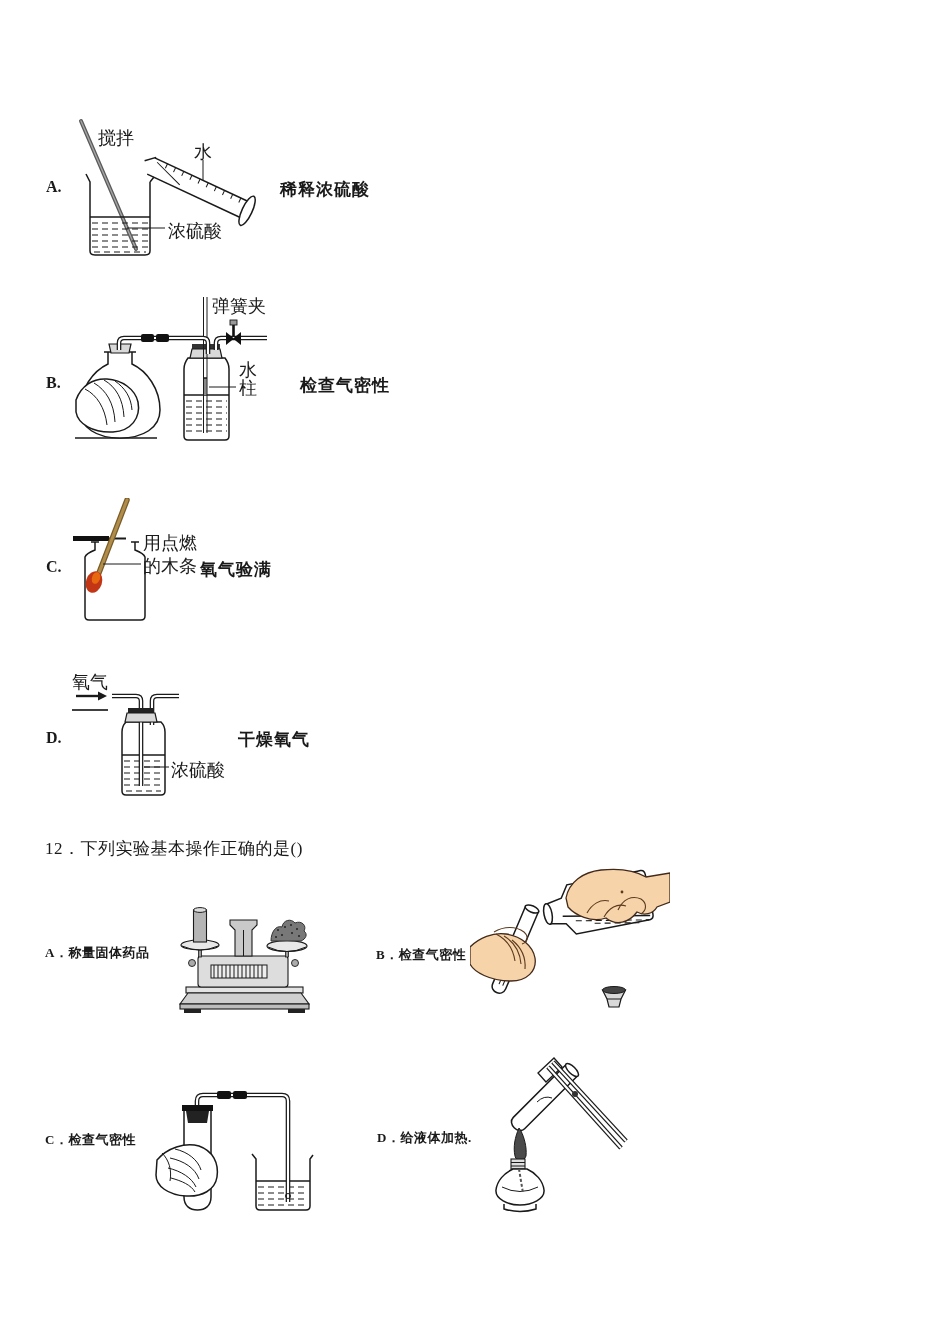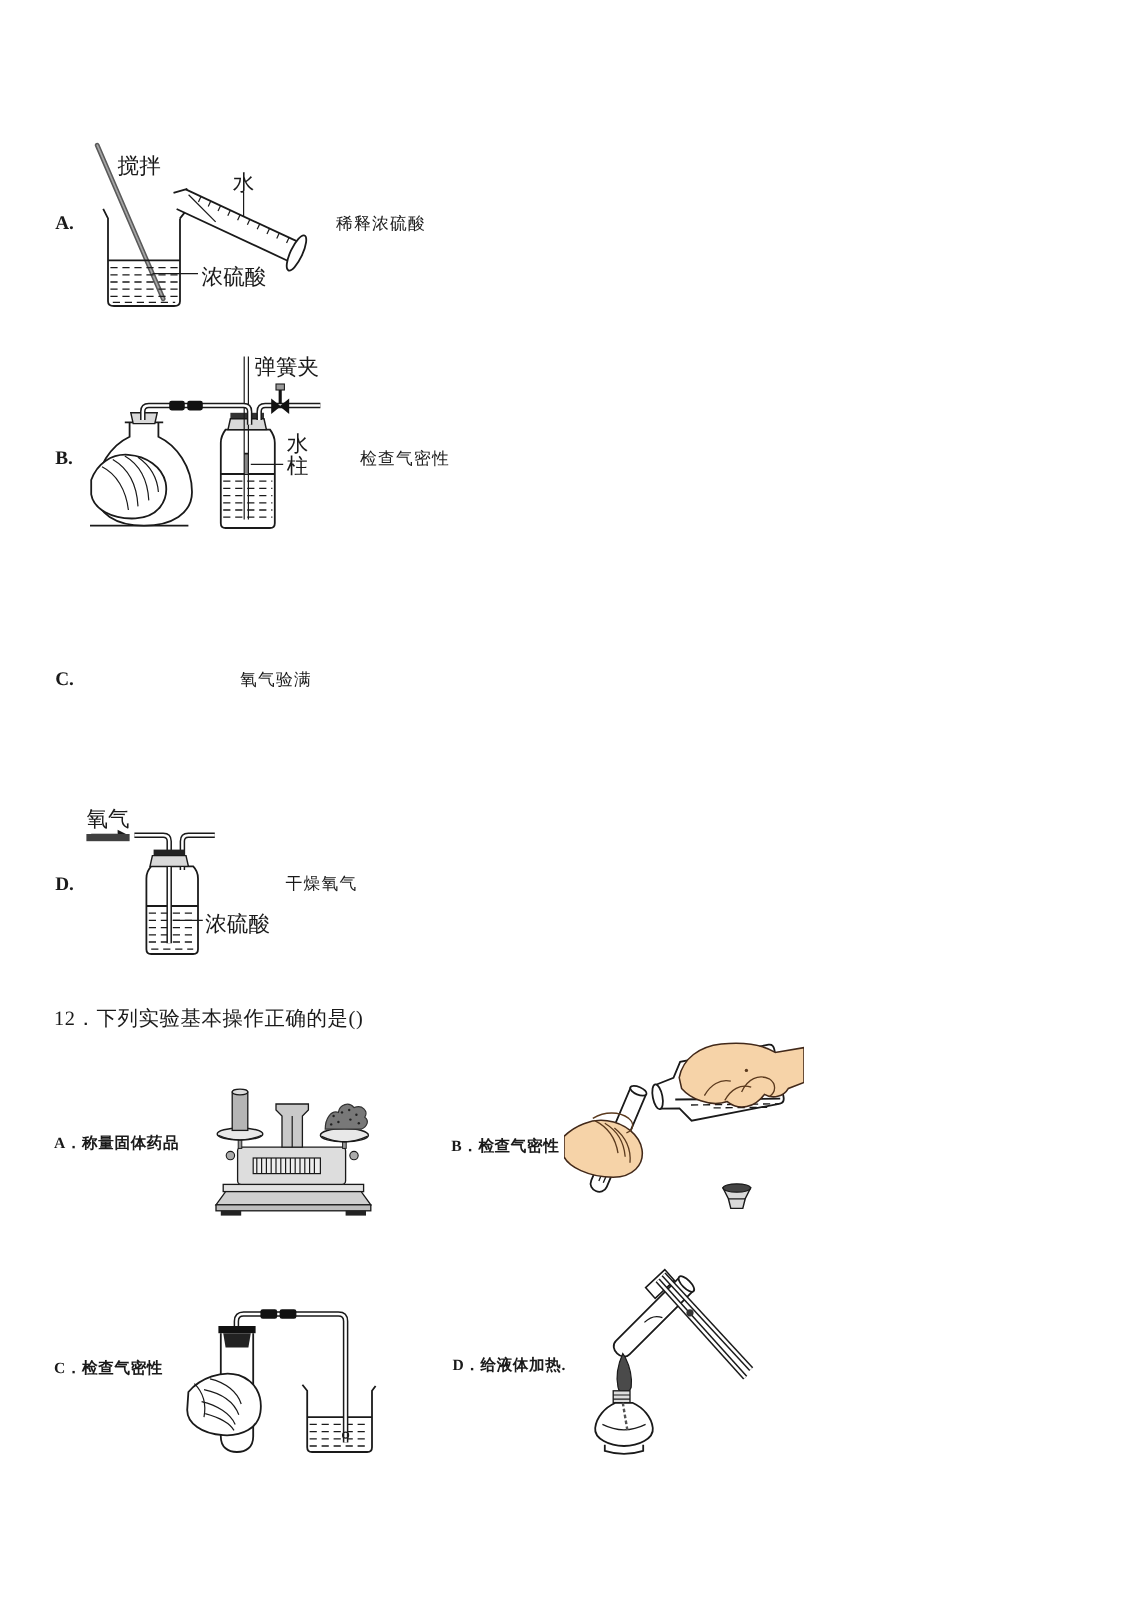--- a/index.html
+++ b/index.html
@@ -1,20 +1,20 @@
 <!DOCTYPE html>
 <html><head>
 <meta charset="utf-8">
 <style>
   html,body{margin:0;padding:0;background:#888;}
   .page{position:relative;width:950px;height:1344px;background:#ffffff;overflow:hidden;
         font-family:"Liberation Serif",serif;color:#1a1a1a;}
   .abs{position:absolute;}
   .letter{font-weight:700;font-size:16px;}
-  .caption{font-weight:400;font-size:14px;letter-spacing:1px;}
+  .caption{font-weight:700;font-size:17px;letter-spacing:1px;}
   .stem{font-weight:400;font-size:17px;letter-spacing:0.5px;}
   .optline{font-weight:700;font-size:13px;letter-spacing:0.5px;white-space:nowrap;}
   .dlabel{font-weight:400;font-size:18px;white-space:nowrap;}
   .vcol{display:flex;flex-direction:column;line-height:18px;}
   svg{display:block;}
   .ink{stroke:#1a1a1a;fill:none;stroke-width:1.5;}
   .thin{stroke:#1a1a1a;fill:none;stroke-width:1;}
   .dash{stroke:#1a1a1a;fill:none;stroke-width:1.1;stroke-dasharray:6 4;}
   .tube-o{stroke:#1a1a1a;fill:none;stroke-width:4.6;}
   .tube-i{stroke:#ffffff;fill:none;stroke-width:2.1;}
@@ -138,20 +138,45 @@
     <span class="abs dlabel" style="left:137px;top:2px">弹簧夹</span>
     <div class="abs vcol dlabel" style="left:164px;top:69px">
       <span>水</span>
       <span>柱</span>
     </div>
   </div>
   <span class="abs caption" style="left:300px;top:374px">检查气密性</span>
 
   <span class="abs letter" style="left:46px;top:558px">C.</span>
 
+  <div class="abs" style="left:70px;top:498px;width:200px;height:130px">
+    <svg width="200" height="130" viewBox="0 0 200 130">
+
+      <g>
+        <path class="whitefill" d="M25,44 L25,52 C20,54 16,56 15,59 L15,118 Q15,122 19,122 L71,122 Q75,122 75,118 L75,59 C74,56 70,54 65,52 L65,44"></path>
+        <line class="ink" x1="21" y1="44" x2="29" y2="44"></line>
+        <line class="ink" x1="61" y1="44" x2="69" y2="44"></line>
+      </g>
+
+      <g>
+        <rect x="3" y="38" width="36" height="5" fill="#111111"></rect>
+        <line x1="39" y1="40.5" x2="56" y2="40.5" stroke="#1a1a1a" stroke-width="2"></line>
+      </g>
+
+      <g>
+        <line x1="57" y1="2" x2="27" y2="80" stroke="#7a5c28" stroke-width="5.5" stroke-linecap="round"></line>
+        <line x1="57" y1="2" x2="27" y2="80" stroke="#b08d4a" stroke-width="3" stroke-linecap="round"></line>
+        <ellipse cx="24" cy="84" rx="8" ry="11" fill="#c23616" transform="rotate(18 24 84)"></ellipse>
+        <ellipse cx="26" cy="80" rx="4" ry="6" fill="#e8680f" transform="rotate(18 26 80)"></ellipse>
+      </g>
+      <line class="thin" x1="33" y1="66" x2="71" y2="66"></line>
+    </svg>
+    <span class="abs dlabel" style="left:73px;top:33px">用点燃</span>
+    <span class="abs dlabel" style="left:73px;top:56px">的木条</span>
+  </div>
   <span class="abs caption" style="left:200px;top:558px">氧气验满</span>
 
   <span class="abs letter" style="left:46px;top:729px">D.</span>
 
   <div class="abs" style="left:68px;top:665px;width:245px;height:138px">
     <svg width="245" height="138" viewBox="0 0 245 138">
 
       <g>
         <path class="whitefill" d="M58,57 C55,60 54,63 54,67 L54,126 Q54,130 58,130 L93,130 Q97,130 97,126 L97,67 C97,63 96,60 93,57 Z"></path>
         <line class="ink" x1="54" y1="90" x2="97" y2="90"></line>
@@ -176,21 +201,21 @@
         <rect x="60" y="43" width="26" height="5" fill="#222222"></rect>
         <path class="grayfill" d="M59,48 L87,48 L89,57 L57,57 Z"></path>
       </g>
 
       <g>
         <line x1="8" y1="31" x2="30" y2="31" stroke="#1a1a1a" stroke-width="2.4"></line>
         <polygon points="30,26.5 39,31 30,35.5" fill="#1a1a1a"></polygon>
       </g>
       <line class="thin" x1="76" y1="102" x2="101" y2="102"></line>
     </svg>
-    <span class="abs dlabel" style="left:4px;top:5px;border-bottom:6px solid #404040;padding-bottom:1px">氧气</span>
+    <span class="abs dlabel" style="left:4px;top:5px;border-bottom:2px solid #404040;padding-bottom:15px">氧气</span>
     <span class="abs dlabel" style="left:103px;top:93px">浓硫酸</span>
   </div>
   <span class="abs caption" style="left:238px;top:728px">干燥氧气</span>
 
   <span class="abs stem" style="left:45px;top:837px">12．下列实验基本操作正确的是()</span>
 
   <div class="abs optline" style="left:45px;top:944px">
     <span>A．</span><span>称量固体药品</span>
   </div>
   <div class="abs" style="left:172px;top:900px;width:145px;height:115px">

